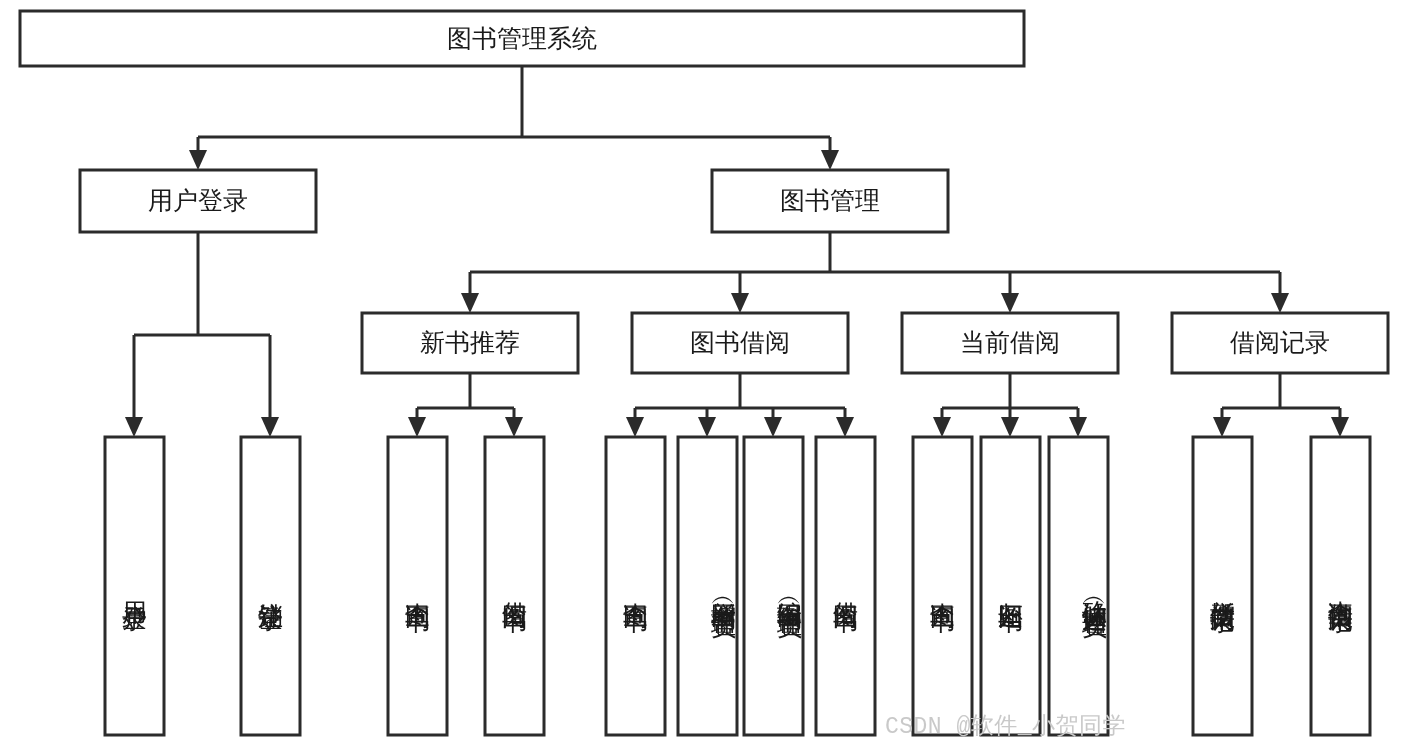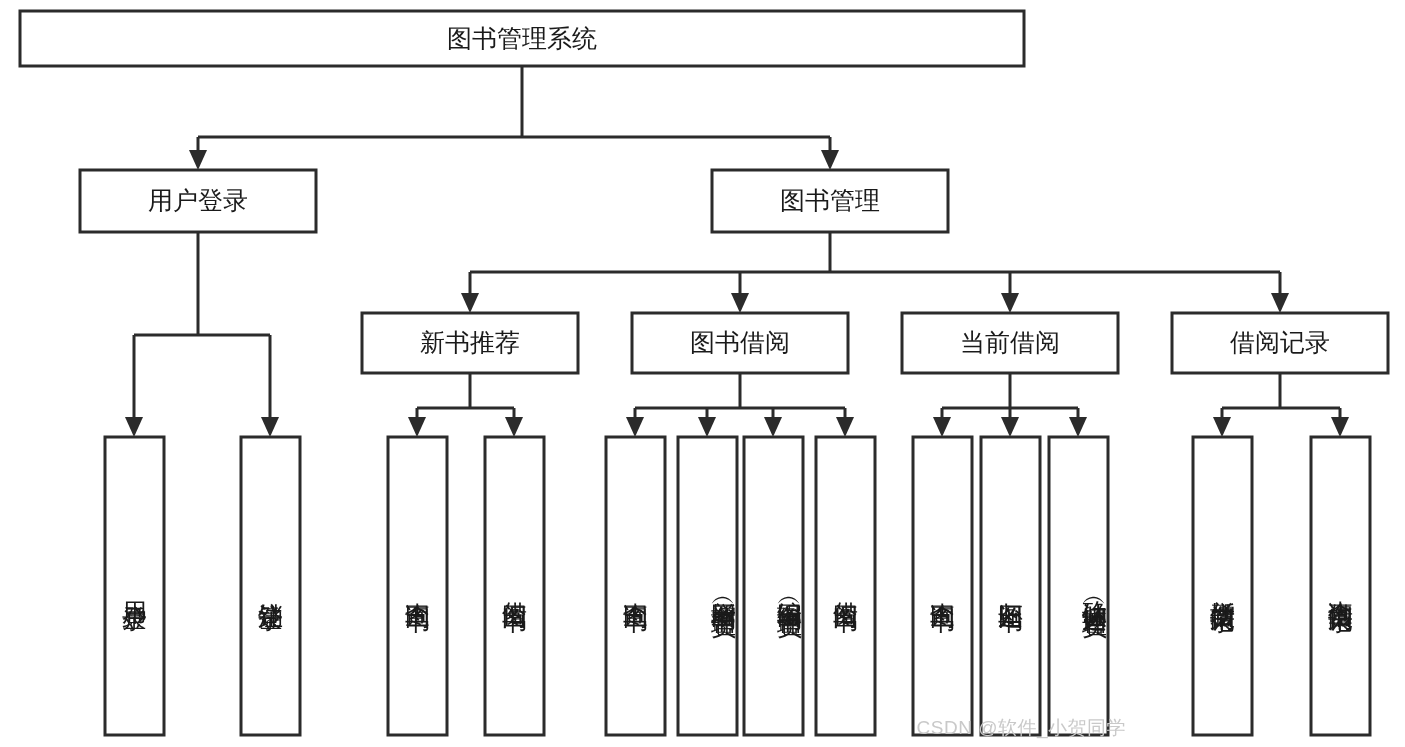--- a/index.html
+++ b/index.html
@@ -32,23 +32,23 @@
     letter-spacing:2px;
     color:#1a1a1a;
     font-family:"DejaVu Sans","Liberation Sans",sans-serif;
     white-space:nowrap;
     pointer-events:none;
   }
   #watermark{
     position:absolute;
     right:8px;
     bottom:6px;
-    font-size:19px;
+    font-size:23px;
     color:#c9c9c9;
-    font-family:Liberation Sans, sans-serif;
+    font-family:Liberation Mono, monospace;
     letter-spacing:0.5px;
     white-space:nowrap;
   }
 </style>
 </head>
 <body>
 
 <div id="stage">
 
   <svg id="diagram" viewBox="0 0 1405 747">

